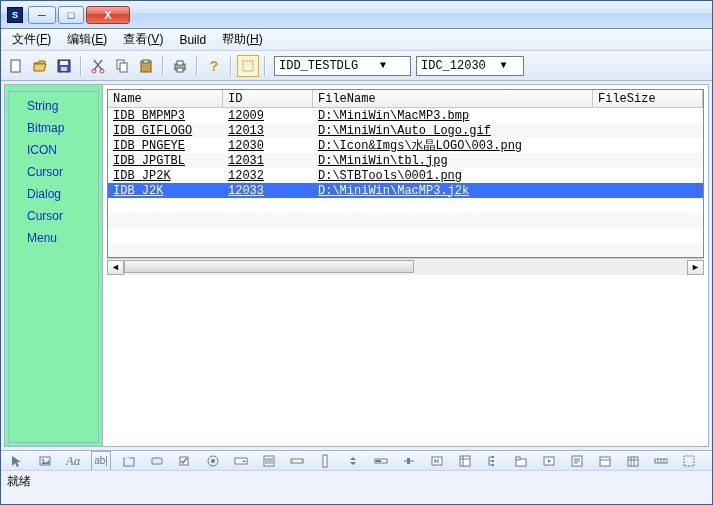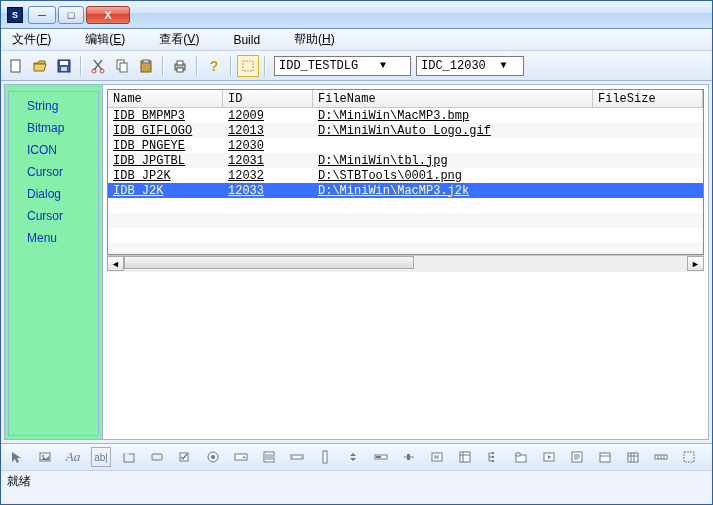--- a/index.html
+++ b/index.html
@@ -6,21 +6,21 @@
   body { font-family: "SimSun", "Microsoft Sans Serif", sans-serif; font-size: 12px; background: #fff; overflow: hidden; width: 713px; height: 505px; }
   .window { width: 713px; height: 505px; border: 1px solid #2f5f9e; background: #eaf0fa; display: flex; flex-direction: column; }
   .titlebar { height: 28px; background: linear-gradient(to bottom, #eaf4ff 0%, #d3e5fb 45%, #bcd7f7 46%, #cfe3fb 100%); display: flex; align-items: center; padding: 0 2px 0 6px; border-bottom: 1px solid #6b90c6; }
   .titlebar .app-icon { width:16px; height:16px; background:#0a2a6b; display:inline-flex; align-items:center; justify-content:center; margin-right:5px; border:1px solid #001040;}
   .titlebar .app-icon span{color:#fff; font-size:9px; font-weight:bold;}
   .titlebar .title { flex:1; color:#000; font-size:12px; }
   .winbtns { display:flex; gap:2px; }
   .winbtn { width:28px; height:18px; border:1px solid #6b90c6; border-radius:3px; background:linear-gradient(to bottom,#f3f8ff,#cfe1f7); display:flex; align-items:center; justify-content:center; font-size:11px; color:#2a2a2a;}
   .winbtn.max{width:26px;}
   .winbtn.close{ width:44px; background:linear-gradient(to bottom,#f6a7a0,#e46a57 45%,#d8432c 46%,#e7765f);border-color:#a33b2a;color:#fff;font-weight:bold;}
-  .menubar { height:22px; background:linear-gradient(to bottom,#f6faff,#e4edf9); display:flex; align-items:center; padding:0 4px; border-bottom:1px solid #c3d3ea; gap:20px;}
+  .menubar { height:22px; background:linear-gradient(to bottom,#f6faff,#e4edf9); display:flex; align-items:center; padding:0 4px; border-bottom:1px solid #c3d3ea; gap:2px;}
   .menuitem { padding:2px 7px; color:#000; }
   .menuitem u{ text-decoration:underline; }
   .toolbar { height:30px; background:linear-gradient(to bottom,#f4f8ff,#dde8f7); display:flex; align-items:center; padding:0 4px; border-bottom:1px solid #9db6d8; gap:2px;}
   .tbtn { width:22px; height:22px; display:flex; align-items:center; justify-content:center; border:1px solid transparent; font-size:13px;}
   .tsep{ width:2px; height:20px; border-left:1px solid #a9bed9; border-right:1px solid #fff; margin:0 3px;}
   .combo { height:20px; border:1px solid #7a7a7a; background:#fff; display:flex; align-items:center; padding:0 2px 0 4px; font-family:"Courier New",monospace; font-size:12px; margin-left:3px;}
   .combo span{flex:1;}
   .combo .arrow{width:14px; text-align:center; color:#000; font-size:10px;}
   .combo.c1{width:137px;} .combo.c2{width:108px;}
   .client { flex:1; display:flex; background:#fff; margin:3px; border:1px solid #9db6d8; overflow:hidden;}
@@ -34,21 +34,21 @@
   .col-name{width:115px;} .col-id{width:90px;} .col-file{width:280px;} .col-size{flex:1;}
   .rows{ flex:1; overflow:auto; font-family:"Courier New",monospace; font-size:12px; background:repeating-linear-gradient(to bottom,#fff 0,#fff 15px,#f7f7f7 15px,#f7f7f7 30px);}
   .row{ display:flex; height:15px; align-items:center;}
   .row div{ padding:0 5px; overflow:hidden; white-space:nowrap;text-decoration:underline;}
   .row.selected{ background:#3a70ff; color:#fef9c3;}
   .hscroll{ height:17px; background:#f0f0f0; border-top:1px solid #ccc; display:flex; align-items:center; margin:0 4px 4px 4px;}
   .hscroll .arrow{width:17px;height:15px;border:1px solid #aaa;background:linear-gradient(#fff,#e5e5e5);display:flex;align-items:center;justify-content:center;font-size:9px;}
   .hscroll .track{flex:1;background:#efefef;height:15px;position:relative;}
   .hscroll .thumb{position:absolute;left:0;top:0;height:13px;width:290px;border:1px solid #aaa;background:linear-gradient(#f7f7f7,#dadada);}
   .spacer{flex:1;}
-  .bottombar{height:27px;background:linear-gradient(to bottom,#f4f8ff,#dde8f7);border-top:1px solid #9db6d8;display:flex;align-items:center;padding:0 6px;gap:8px;}
+  .bottombar{height:20px;background:linear-gradient(to bottom,#f4f8ff,#dde8f7);border-top:1px solid #9db6d8;display:flex;align-items:center;padding:0 6px;gap:8px;}
   .bbtn{width:20px;height:20px;display:flex;align-items:center;justify-content:center;color:#6a7a90;font-size:13px;border:1px solid transparent;}
   .status{height:34px;background:#eef3fb;border-top:1px solid #c3d3ea;padding:2px 6px;font-size:12px;}
   svg{display:block;}
 </style>
 </head>
 <body>
 
 <div class="window">
   <div class="titlebar">
     <div class="app-icon">
@@ -166,20 +166,21 @@
             </div>
             <div class="row">
               <div class="col-name">IDB_GIFLOGO</div>
               <div class="col-id">12013</div>
               <div class="col-file">D:\MiniWin\Auto_Logo.gif</div>
               <div class="col-size"></div>
             </div>
             <div class="row">
               <div class="col-name">IDB_PNGEYE</div>
               <div class="col-id">12030</div>
+              <div class="col-file">D:\Icon&amp;Imgs\水晶LOGO\003.png</div>
               <div class="col-size"></div>
             </div>
             <div class="row">
               <div class="col-name">IDB_JPGTBL</div>
               <div class="col-id">12031</div>
               <div class="col-file">D:\MiniWin\tbl.jpg</div>
               <div class="col-size"></div>
             </div>
             <div class="row">
               <div class="col-name">IDB_JP2K</div>

